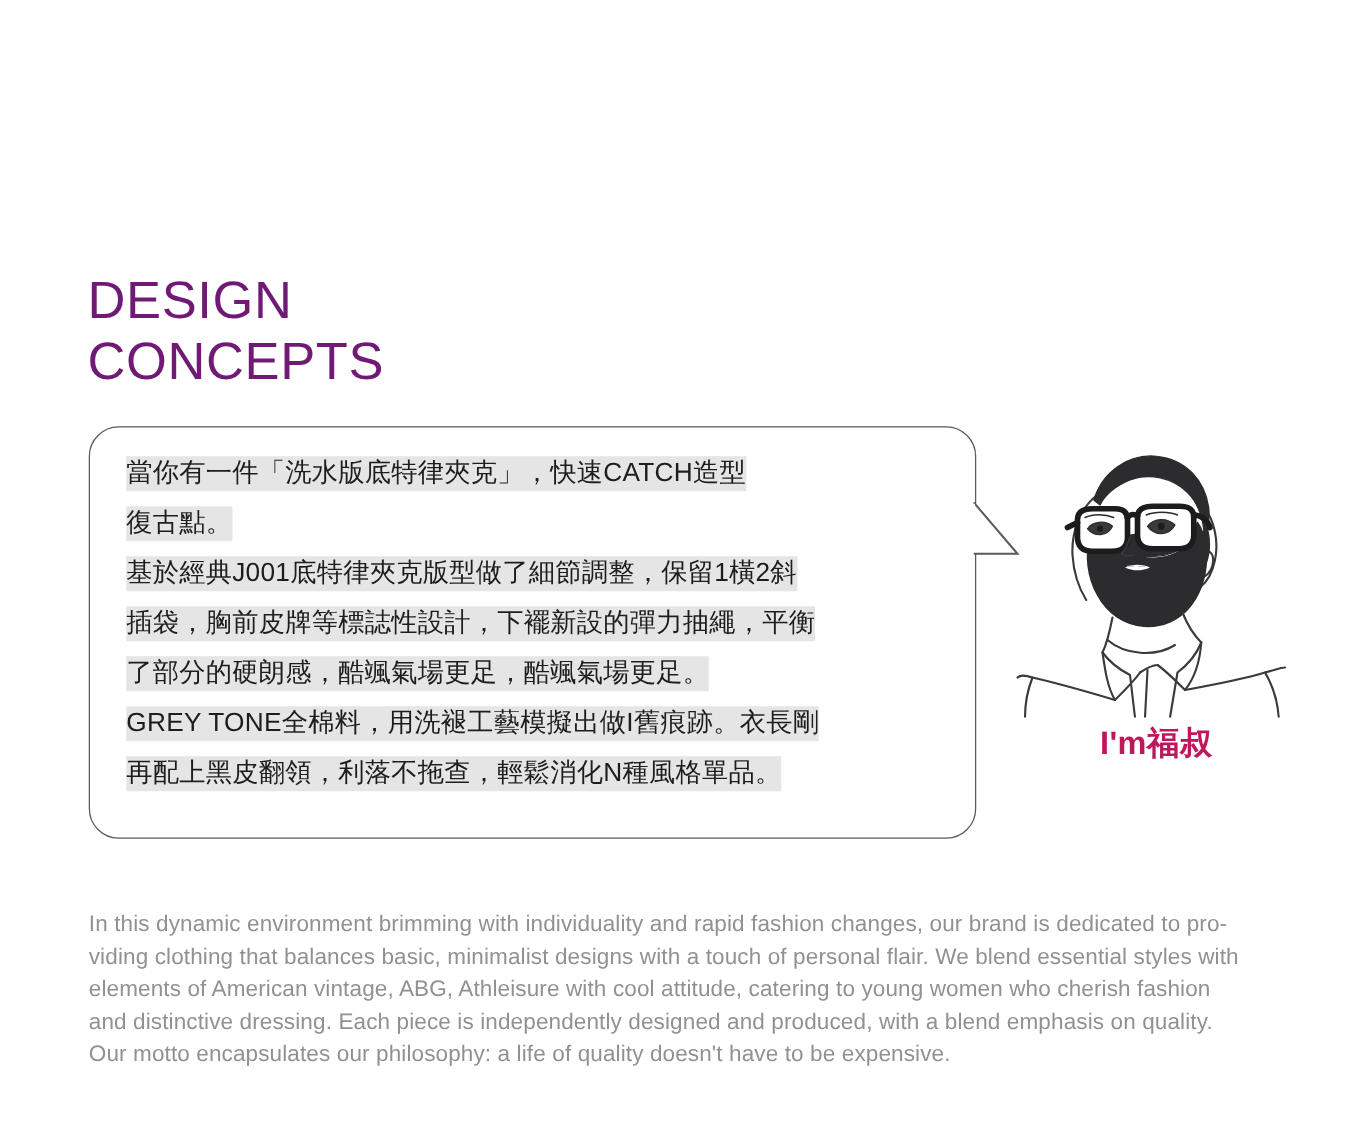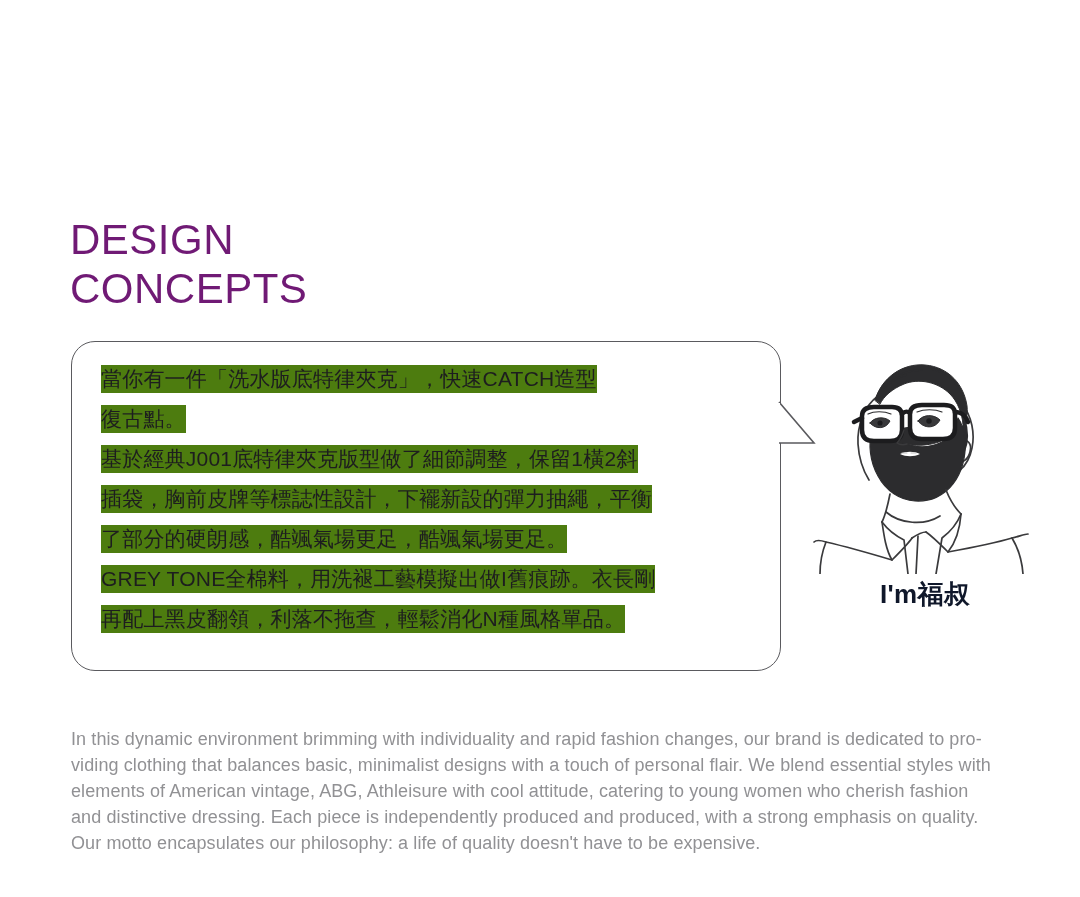--- a/index.html
+++ b/index.html
@@ -67,21 +67,21 @@
     font-size: 21px;
     line-height: 40px;
     color: #1d1d1f;
     letter-spacing: 0.2px;
   }
   .bubble-line {
     display: block;
     white-space: nowrap;
   }
   .bubble-line > span {
-    background: #4d7c0f;
+    background: #e5e5e5;
     padding: 2px 0 3px 0;
     box-decoration-break: clone;
   }
 
   
   .portrait {
     position: absolute;
     left: 812px;
     top: 344px;
     width: 218px;
@@ -92,21 +92,21 @@
   .portrait-caption {
     position: absolute;
     left: 800px;
     top: 578px;
     width: 250px;
     text-align: center;
     font-family: "Liberation Sans", "DejaVu Sans", sans-serif;
     font-weight: bold;
     font-size: 26px;
     line-height: 32px;
-    color: #0f172a;
+    color: #be185d;
     letter-spacing: 0.3px;
   }
 
   
   .about-copy {
     position: absolute;
     left: 71px;
     top: 726px;
     width: 935px;
     font-family: "Liberation Sans", "DejaVu Sans", sans-serif;
@@ -229,15 +229,15 @@
     </g>
   </svg>
 </div>
 
 <div class="portrait-caption">I'm福叔</div>
 
 <div class="about-copy">
   <span class="para-line">In this dynamic environment brimming with individuality and rapid fashion changes, our brand is dedicated to pro-</span>
   <span class="para-line">viding clothing that balances basic, minimalist designs with a touch of personal flair. We blend essential styles with</span>
   <span class="para-line">elements of American vintage, ABG, Athleisure with cool attitude, catering to young women who cherish fashion</span>
-  <span class="para-line">and distinctive dressing. Each piece is independently produced and produced, with a strong emphasis on quality.</span>
+  <span class="para-line">and distinctive dressing. Each piece is independently designed and produced, with a blend emphasis on quality.</span>
   <span class="para-line">Our motto encapsulates our philosophy: a life of quality doesn't have to be expensive.</span>
 </div>
 
 </body></html>

